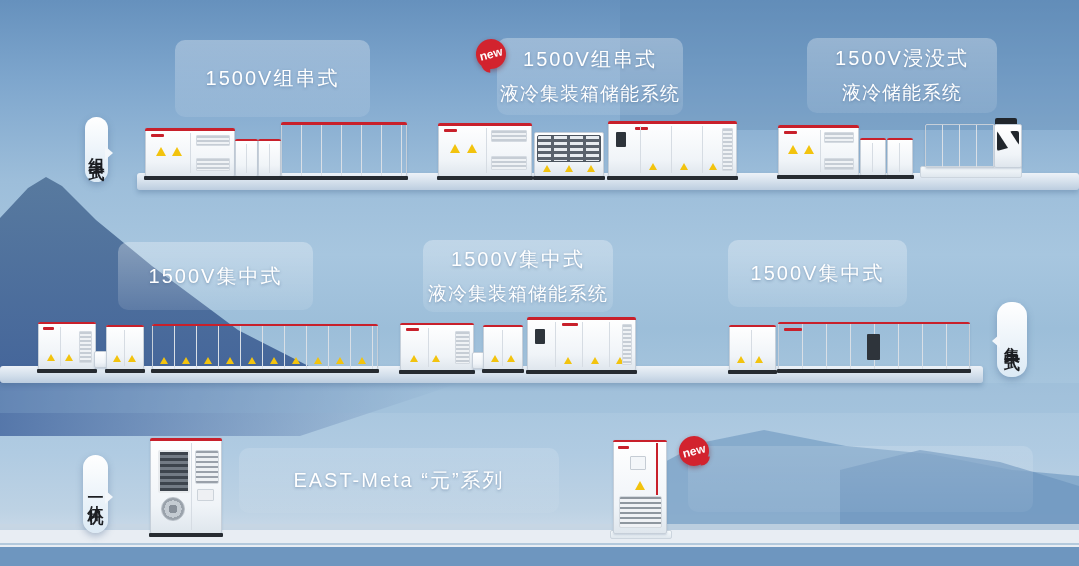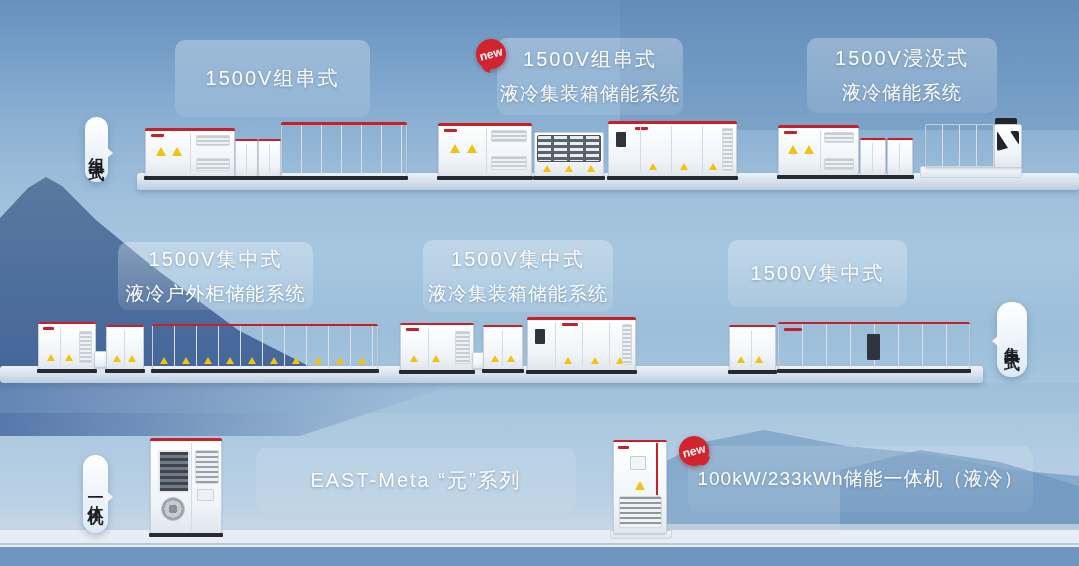--- a/index.html
+++ b/index.html
@@ -203,21 +203,20 @@
     </div>
   </div>
 
   <div class="pill tl" style="left:997px;top:302px;width:30px;height:75px">
     <span class="tip"></span>
     <span class="ptxt">集中式</span>
   </div>
 
   <div class="card" style="left:118px;top:242px;width:195px;height:68px">
     <div class="l1">1500V集中式</div>
-    <div class="l2">液冷户外柜储能系统</div>
   </div>
   <div class="card" style="left:423px;top:240px;width:190px;height:72px">
     <div class="l1">1500V集中式</div>
     <div class="l2">液冷集装箱储能系统</div>
   </div>
   <div class="card" style="left:728px;top:240px;width:179px;height:67px">
     <div class="l1">1500V集中式</div>
   </div>
 
   <div class="platform" style="left:0;top:366px;width:983px"></div>
@@ -303,26 +302,25 @@
       <span class="screen" style="left:88px;top:11px;width:13px;height:26px"></span>
       <span class="bb"></span>
     </div>
   </div>
 
   <div class="pill tr" style="left:83px;top:455px;width:25px;height:78px">
     <span class="tip"></span>
     <span class="ptxt">一体机</span>
   </div>
 
-  <div class="card faint" style="left:256px;top:448px;width:320px;height:65px">
+  <div class="card faint" style="left:239px;top:448px;width:320px;height:65px">
     <div class="l1">EAST-Meta “元”系列</div>
   </div>
   <div class="badge tailr" style="left:679px;top:436px">new</div>
   <div class="card faint" style="left:688px;top:446px;width:345px;height:66px">
-    <div class="l2">100kW/233kWh储能一体机（液冷）</div>
   </div>
 
   <div class="cluster" style="left:150px;top:438px;width:72px;height:98px">
     <div class="cab" style="left:0;top:0;width:70px;height:94px">
       <span class="rt"></span>
       <span class="louver-d" style="left:7px;top:11px;width:28px;height:39px"></span>
       <span class="fan" style="left:10px;top:58px;width:22px;height:22px"></span>
       <span class="sv" style="left:40px"></span>
       <span class="louver-l" style="left:44px;top:11px;width:22px;height:32px"></span>
       <span style="position:absolute;left:46px;top:50px;width:15px;height:10px;background:#eef0f3;border:1px solid #ccd3da;border-radius:1px"></span>

